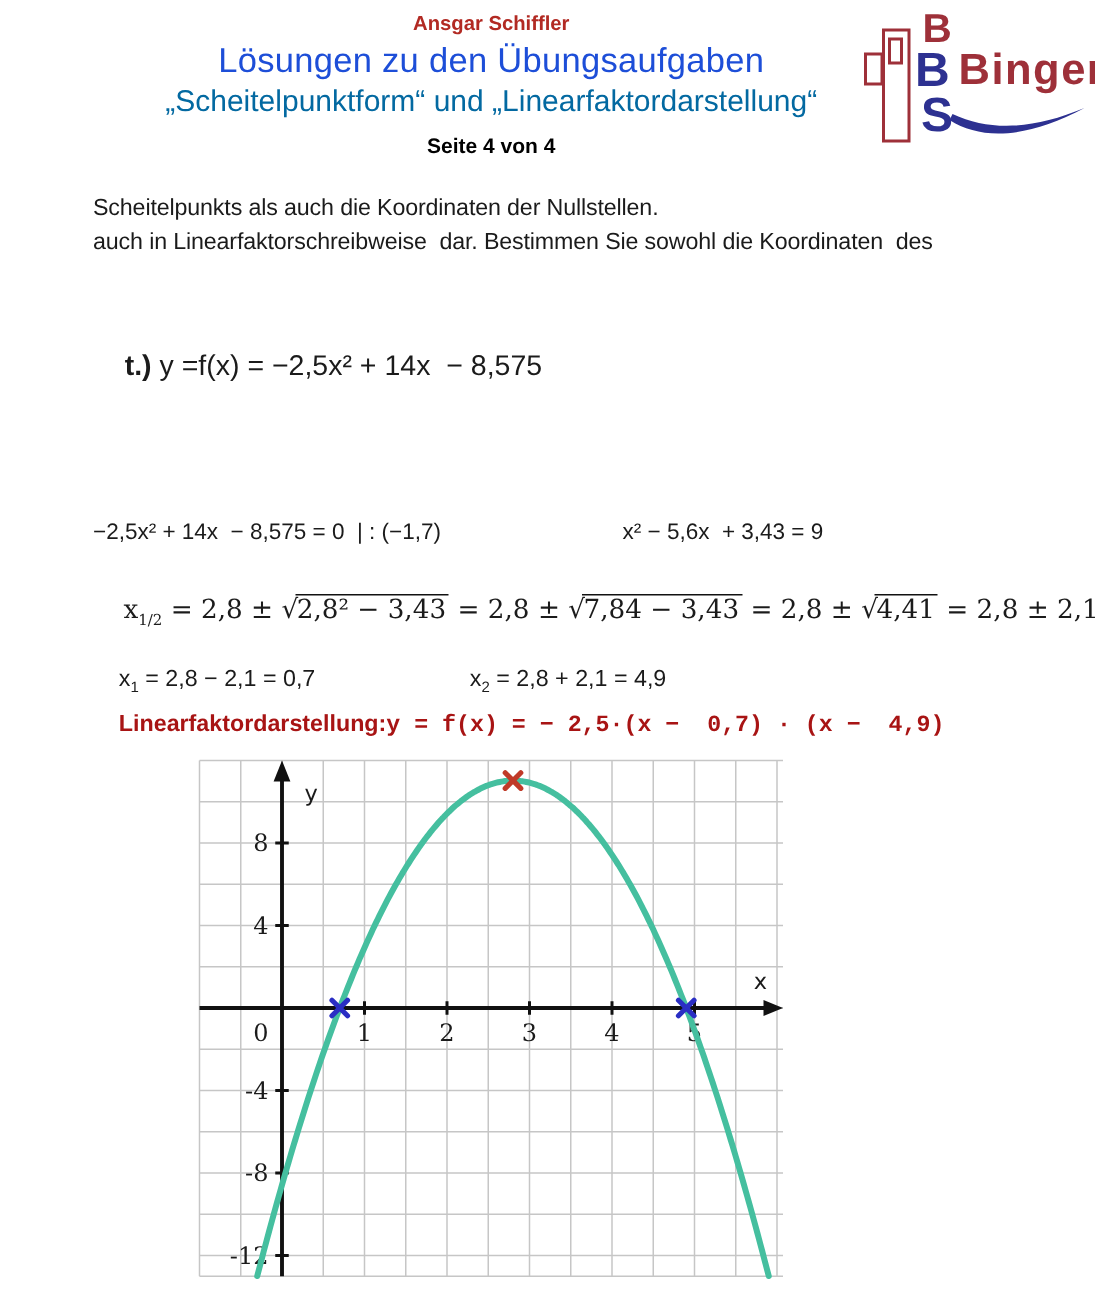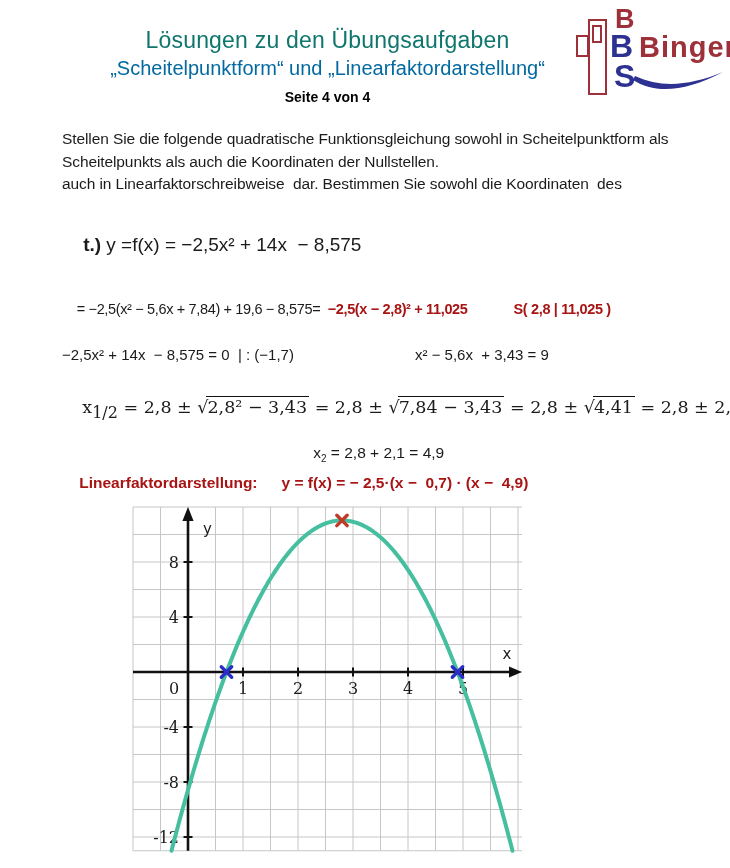--- a/index.html
+++ b/index.html
@@ -1,94 +1,94 @@
 <!DOCTYPE html>
 <html><head>
 <meta charset="utf-8">
 <style>
   html,body{margin:0;padding:0;background:#fff;}
   .page{position:relative;width:730px;height:868px;background:#ffffff;
         font-family:"Liberation Sans",sans-serif;color:#1b1b1b;overflow:hidden;}
   .abs{position:absolute;}
   .ctr{left:0;width:655px;text-align:center;}
   .author{top:8px;font-size:13.5px;font-weight:bold;color:#b22a23;}
-  .title1{top:27px;font-size:23px;color:#0f766e;letter-spacing:0.2px;}
+  .title1{top:27px;font-size:23px;color:#1d4ed8;letter-spacing:0.2px;}
   .title2{top:57px;font-size:20px;color:#0369a1;text-align:center;}
   .pageinfo{top:89px;font-size:14px;font-weight:bold;color:#000000;}
   .para{left:62px;top:128px;width:610px;font-size:15.5px;line-height:22.5px;letter-spacing:-0.1px;}
   .para div{white-space:pre;}
   .tline{left:62px;top:212px;font-size:19px;white-space:pre;}
   .tline b{font-weight:bold;}
   .formula{font-size:14.5px;letter-spacing:-0.35px;white-space:pre;}
   .calc1{left:62px;top:252px;}
   .calc2{left:62px;top:285px;}
   .red{color:#a81414;font-weight:bold;}
   .eqrow{top:346px;font-size:15px;white-space:pre;}
   .mathrow{left:60px;top:377px;font-family:"DejaVu Serif",serif;font-size:17.5px;white-space:pre;}
-  .mathrow sub{font-size:16px;}
+  .mathrow sub{font-size:10px;}
   .radicand{border-top:1.6px solid #111;padding:0 2px 0 1px;}
   .radsign{margin-right:-2px;}
   .xrow{top:426px;font-size:15.5px;white-space:pre;}
   .xrow sub{font-size:10px;}
   .lf{left:62px;top:456px;font-size:15.5px;white-space:pre;}
-  .lf .eq{margin-left:24px;}
+  .lf .eq{margin-left:0;font-family:Liberation Mono, monospace;}
   
   .logo{left:573px;top:6px;width:152px;height:100px;}
   .logo span{position:absolute;font-weight:bold;line-height:1;}
   .logo .b1{left:42px;top:0px;font-size:27px;color:#9e3039;}
   .logo .b2{left:37px;top:24px;font-size:32px;color:#2d3191;}
   .logo .s1{left:41px;top:54px;font-size:32px;color:#2d3191;}
   .logo .bingen{left:66px;top:27px;font-size:29px;color:#9e3039;letter-spacing:1px;}
   .plot{left:125px;top:503px;}
 </style>
 </head>
 <body>
 
 <div class="page">
 
+  <div class="abs ctr author">Ansgar Schiffler</div>
   <div class="abs ctr title1">Lösungen zu den Übungsaufgaben</div>
   <div class="abs ctr title2">„Scheitelpunktform“ und „Linearfaktordarstellung“</div>
   <div class="abs ctr pageinfo">Seite 4 von 4</div>
 
   <div class="abs logo">
     <svg width="40" height="92" style="position:absolute;left:0;top:8px">
       <rect x="16" y="6" width="17" height="74" fill="none" stroke="#9e3039" stroke-width="2"></rect>
       <rect x="20" y="12" width="8" height="16" fill="none" stroke="#9e3039" stroke-width="2"></rect>
       <rect x="4" y="22" width="11" height="20" fill="none" stroke="#9e3039" stroke-width="2"></rect>
     </svg>
     <span class="b1">B</span>
     <span class="b2">B</span>
     <span class="s1">S</span>
     <span class="bingen">Bingen</span>
     <svg width="95" height="30" style="position:absolute;left:58px;top:60px">
       <path d="M 2 14 C 24 28 54 26 92 6 C 58 20 30 22 4 10 Z" fill="#2d3191"></path>
     </svg>
   </div>
 
   <div class="abs para">
-    <div>Stellen Sie die folgende quadratische Funktionsgleichung sowohl in Scheitelpunktform als</div>
     <div>Scheitelpunkts als auch die Koordinaten der Nullstellen.</div>
     <div>auch in Linearfaktorschreibweise  dar. Bestimmen Sie sowohl die Koordinaten  des</div>
   </div>
 
   <div class="abs tline">
     <b>t.)</b><span> y =f(x) = −2,5x² + 14x  − 8,575</span>
   </div>
 
-  <div class="abs formula calc2">
-    <span>= −2,5(x² − 5,6x + 7,84) + 19,6 − 8,575=  </span><span class="red">−2,5(x − 2,8)² + 11,025</span><span class="red" style="margin-left:46px">S( 2,8 | 11,025 )</span>
-  </div>
 
   <div class="abs eqrow" style="left:62px">−2,5x² + 14x  − 8,575 = 0  | : (−1,7)</div>
   <div class="abs eqrow" style="left:415px">x² − 5,6x  + 3,43 = 9</div>
 
   <div class="abs mathrow">
     <span>x</span><sub>1/2</sub><span> = 2,8 ± </span><span class="radsign">√</span><span class="radicand">2,8² − 3,43</span><span> = 2,8 ± </span><span class="radsign">√</span><span class="radicand">7,84 − 3,43</span><span> = 2,8 ± </span><span class="radsign">√</span><span class="radicand">4,41</span><span> = 2,8 ± 2,1</span>
   </div>
 
+  <div class="abs xrow" style="left:62px">
+    <span>x</span><sub>1</sub><span> = 2,8 − 2,1 = 0,7</span>
+  </div>
   <div class="abs xrow" style="left:296px">
     <span>x</span><sub>2</sub><span> = 2,8 + 2,1 = 4,9</span>
   </div>
 
   <div class="abs lf red">
     <span>Linearfaktordarstellung:</span><span class="eq">y = f(x) = − 2,5·(x −  0,7) · (x −  4,9)</span>
   </div>
 
   <div class="abs plot">
     <svg id="plot" width="410" height="352" viewBox="0 0 410 352">

